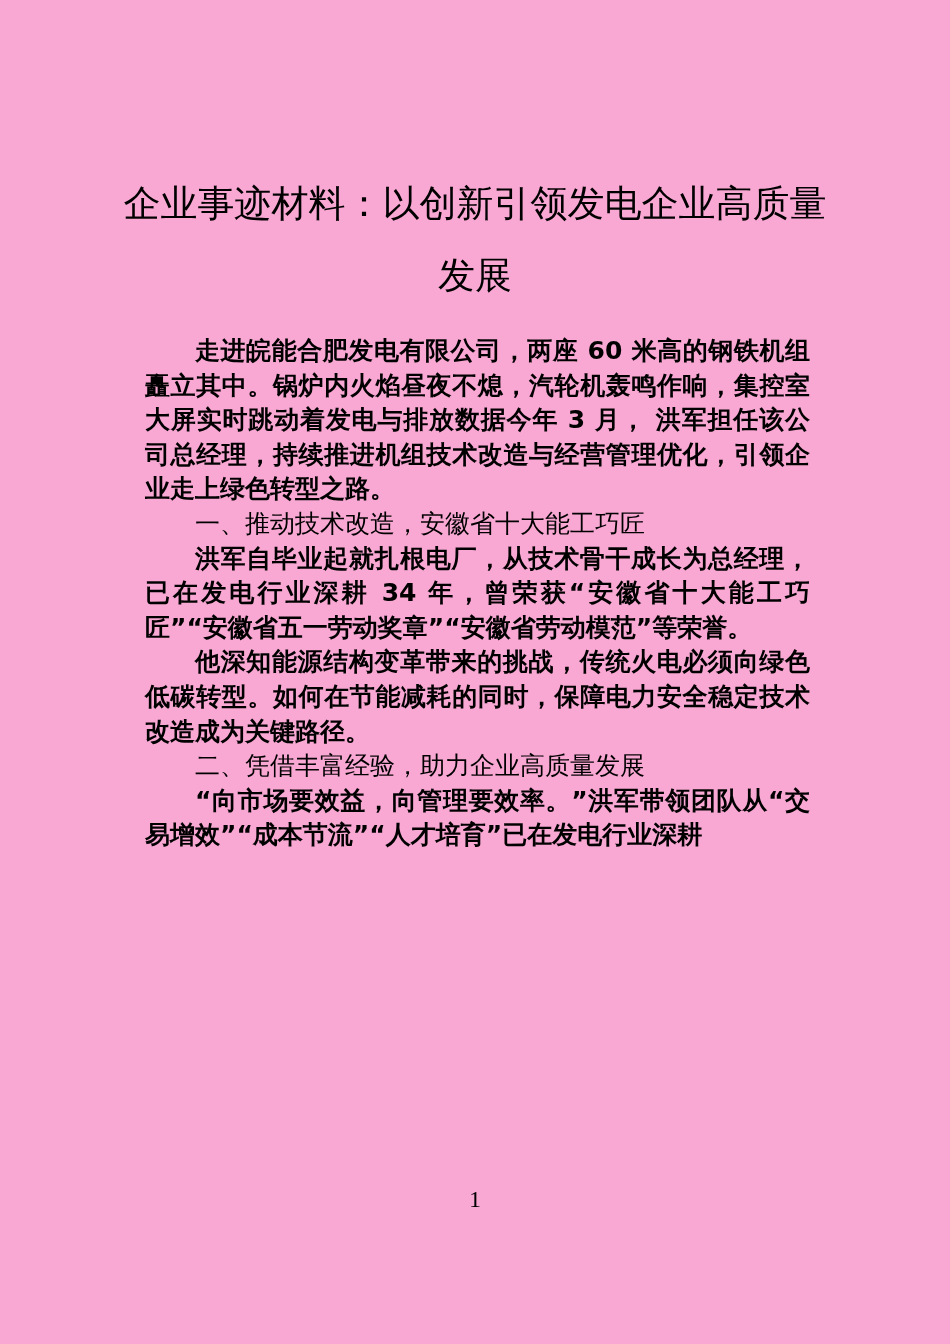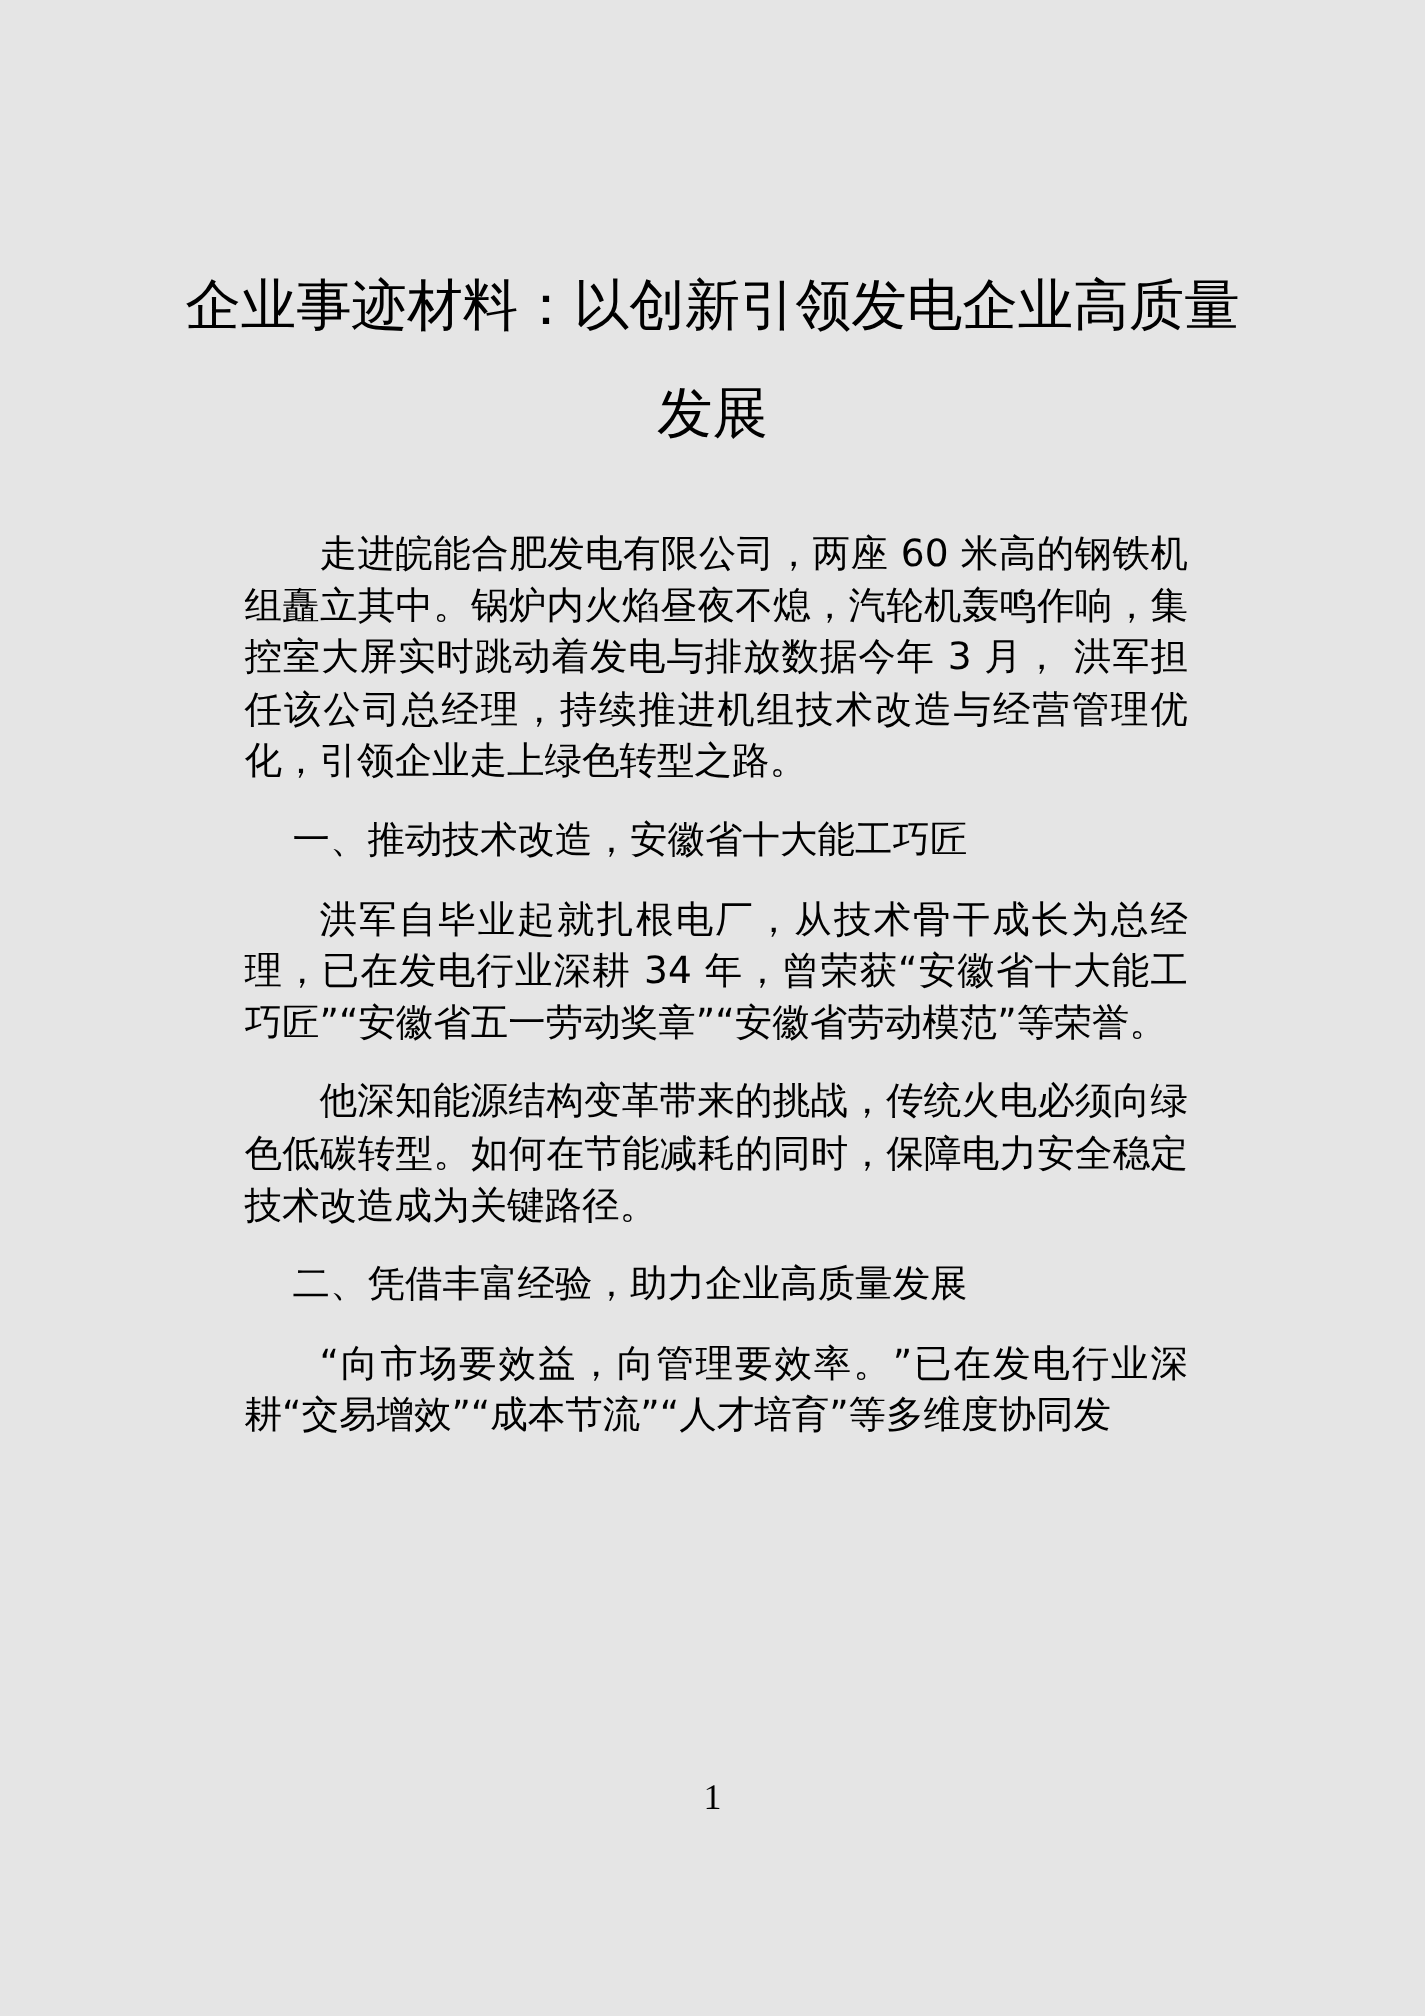--- a/index.html
+++ b/index.html
@@ -1,36 +1,36 @@
 <!DOCTYPE html>
 <html><head>
 <meta charset="utf-8">
 <style>
   html, body { margin: 0; padding: 0; background: #ffffff; }
   body { width: 950px; height: 1344px; position: relative; overflow: hidden;
          font-family: "DejaVu Sans", "Liberation Sans", sans-serif; color: #000; }
-  .page { position: absolute; left: 0; top: 0; width: 950px; height: 1344px; background: #e5e5e5; }
+  .page { position: absolute; left: 0; top: 0; width: 950px; height: 1344px; background: #f9a8d4; }
   .title { position: absolute; left: 120px; width: 710px; top: 168px; text-align: center;
            font-size: 37px; line-height: 72px; letter-spacing: 0px; }
   .body { position: absolute; left: 145px; width: 665px; top: 334px;
           font-size: 25px; line-height: 34.6px; }
-  .para { margin: 18px; text-indent: 2em; text-align: justify; }
+  .para { margin: 0; text-indent: 2em; text-align: justify; font-weight: bold; }
   .heading { margin: 0; text-indent: 2em; }
   .pagenum { position: absolute; left: 0; width: 950px; top: 1186px; text-align: center;
              font-family: "Liberation Serif", "DejaVu Serif", serif; font-size: 24px; }
 </style>
 </head>
 <body>
 
 <div class="page">
   <div class="title">企业事迹材料：以创新引领发电企业高质量发展</div>
 
   <div class="body">
     <p class="para">走进皖能合肥发电有限公司，两座 60 米高的钢铁机组矗立其中。锅炉内火焰昼夜不熄，汽轮机轰鸣作响，集控室大屏实时跳动着发电与排放数据今年 3 月， 洪军担任该公司总经理，持续推进机组技术改造与经营管理优化，引领企业走上绿色转型之路。</p>
     <p class="heading">一、推动技术改造，安徽省十大能工巧匠</p>
     <p class="para">洪军自毕业起就扎根电厂，从技术骨干成长为总经理，已在发电行业深耕 34 年，曾荣获“安徽省十大能工巧匠”“安徽省五一劳动奖章”“安徽省劳动模范”等荣誉。</p>
     <p class="para">他深知能源结构变革带来的挑战，传统火电必须向绿色低碳转型。如何在节能减耗的同时，保障电力安全稳定技术改造成为关键路径。</p>
     <p class="heading">二、凭借丰富经验，助力企业高质量发展</p>
-    <p class="para">“向市场要效益，向管理要效率。”已在发电行业深耕“交易增效”“成本节流”“人才培育”等多维度协同发</p>
+    <p class="para">“向市场要效益，向管理要效率。”洪军带领团队从“交易增效”“成本节流”“人才培育”已在发电行业深耕</p>
   </div>
 
   <div class="pagenum">1</div>
 </div>
 
 </body></html>

